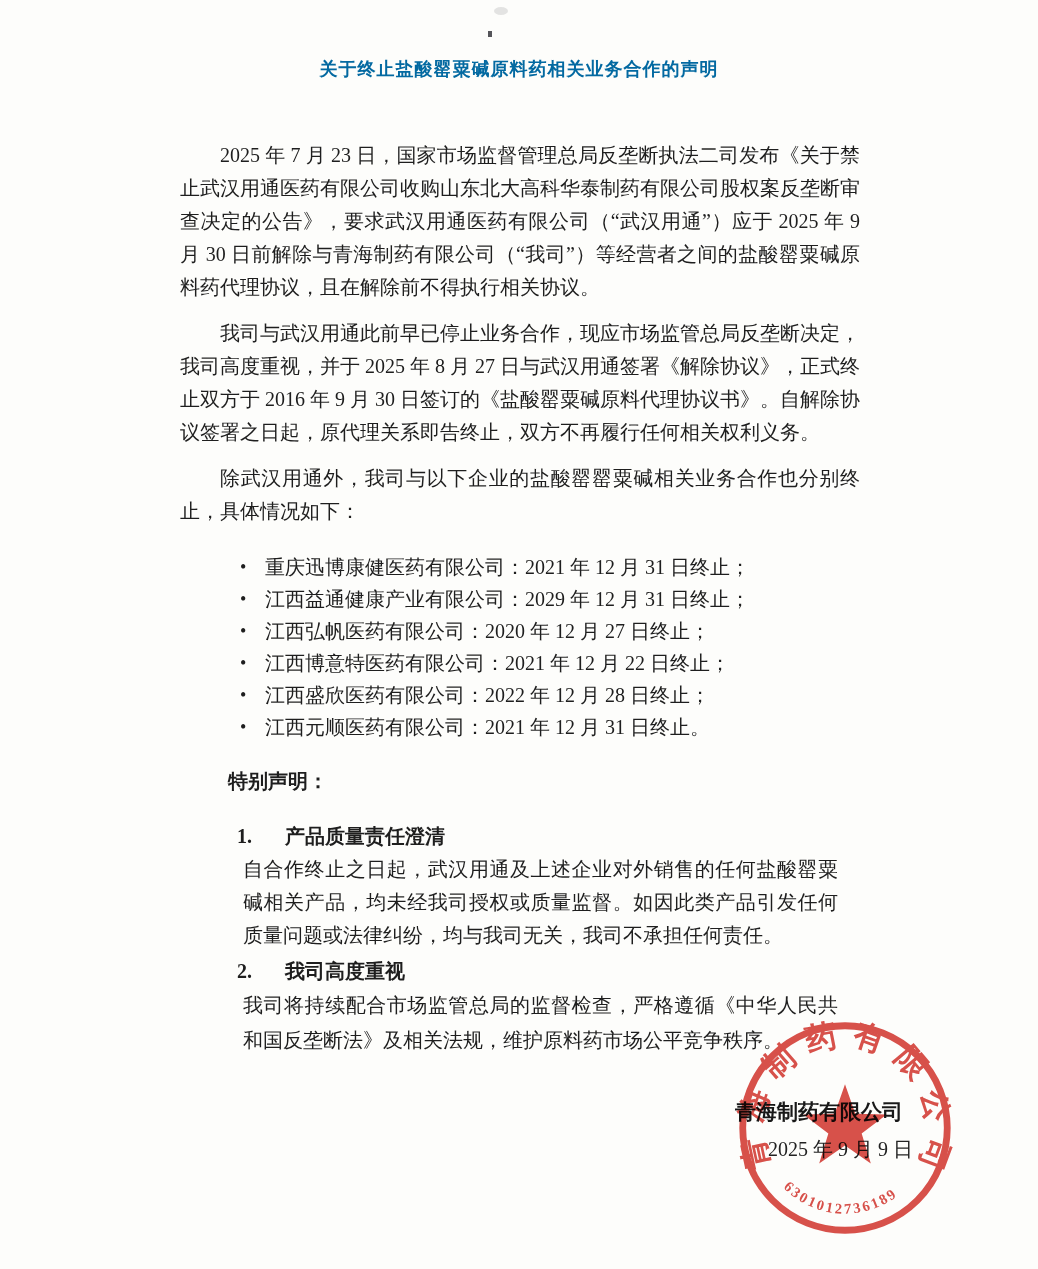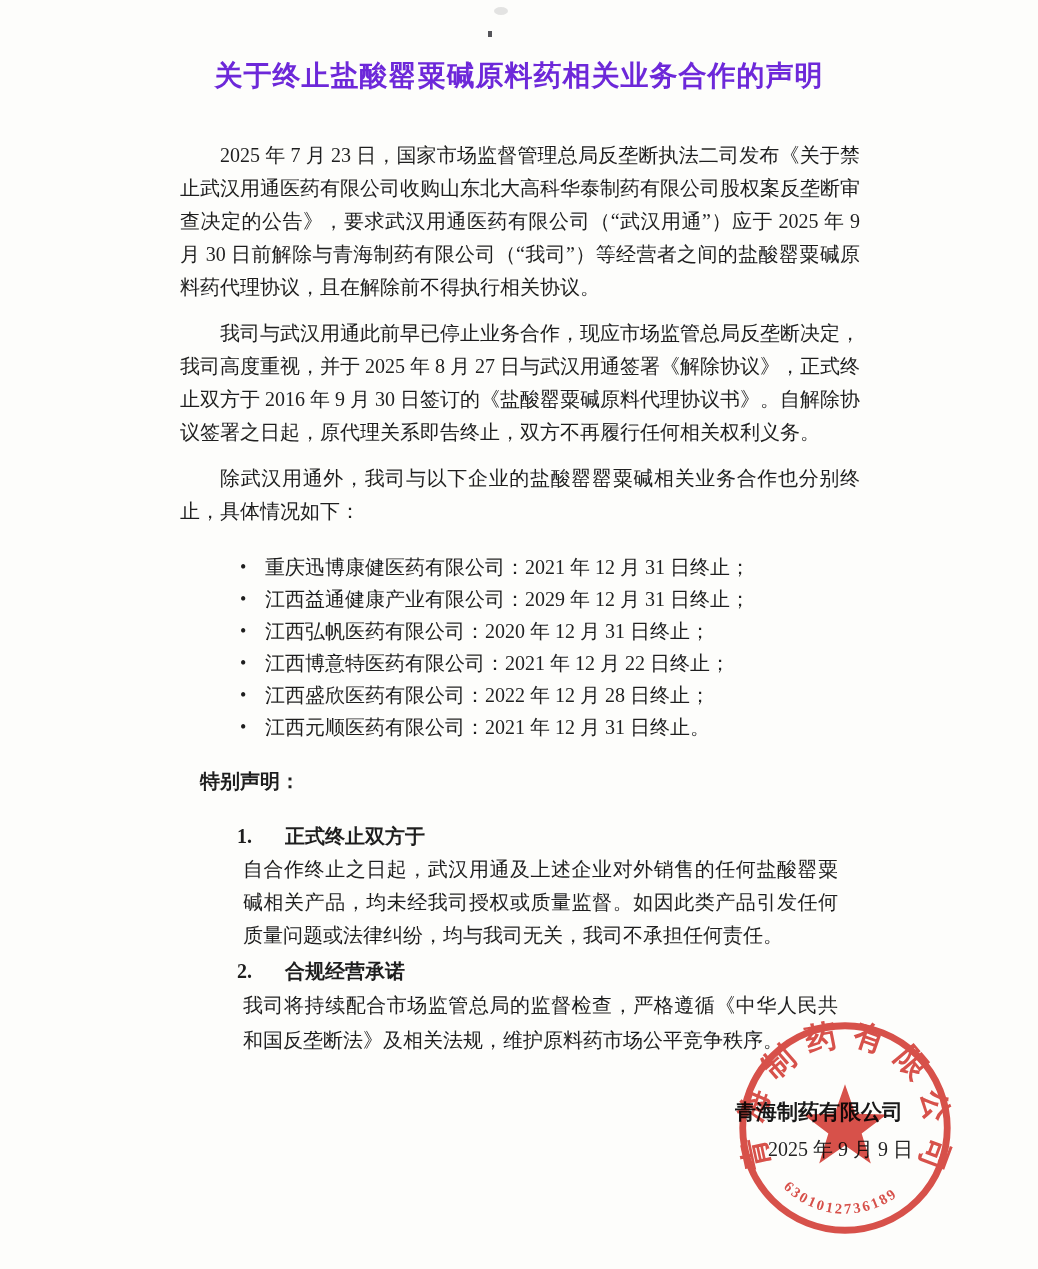--- a/index.html
+++ b/index.html
@@ -10,23 +10,23 @@
     color: #1e1e1e;
     position: relative;
     overflow: hidden;
   }
   .page { position: absolute; inset: 0; }
 
   .doc-title {
     position: absolute;
     top: 57px; left: 0; width: 100%;
     text-align: center;
-    font-size: 28px; font-weight: bold;
+    font-size: 18px; font-weight: bold;
     letter-spacing: 1px;
-    color: #6d28d9;
+    color: #0369a1;
   }
 
   .content {
     position: absolute;
     left: 180px; top: 139px; width: 680px;
     font-size: 20px; line-height: 33px;
     text-align: justify;
   }
   .para { text-indent: 2em; margin: 0 0 13px 0; }
   .para:nth-of-type(3) { margin-bottom: 4px; }
@@ -38,21 +38,21 @@
     line-height: 32px;
   }
   .bullet-dot {
     width: 25px; flex: 0 0 25px;
     font-size: 18px;
     color: #1e1e1e;
   }
 
   .special-heading {
     margin-top: 22px;
-    margin-left: 20px;
+    margin-left: 48px;
     font-weight: bold;
     font-size: 20px;
   }
 
   .numbered-item { margin-top: 22px; }
   .numbered-head { display: flex; line-height: 33px; }
   .numbered-no {
     margin-left: 57px; width: 48px; flex: 0 0 48px;
     font-weight: bold;
   }
@@ -126,50 +126,50 @@
       <div class="bullet-row">
         <span class="bullet-dot">•</span>
         <span>重庆迅博康健医药有限公司：2021 年 12 月 31 日终止；</span>
       </div>
       <div class="bullet-row">
         <span class="bullet-dot">•</span>
         <span>江西益通健康产业有限公司：2029 年 12 月 31 日终止；</span>
       </div>
       <div class="bullet-row">
         <span class="bullet-dot">•</span>
-        <span>江西弘帆医药有限公司：2020 年 12 月 31 日终止；</span>
+        <span>江西弘帆医药有限公司：2020 年 12 月 27 日终止；</span>
       </div>
       <div class="bullet-row">
         <span class="bullet-dot">•</span>
         <span>江西博意特医药有限公司：2021 年 12 月 22 日终止；</span>
       </div>
       <div class="bullet-row">
         <span class="bullet-dot">•</span>
         <span>江西盛欣医药有限公司：2022 年 12 月 28 日终止；</span>
       </div>
       <div class="bullet-row">
         <span class="bullet-dot">•</span>
         <span>江西元顺医药有限公司：2021 年 12 月 31 日终止。</span>
       </div>
     </div>
 
     <div class="special-heading">特别声明：</div>
 
     <div class="numbered-item">
       <div class="numbered-head">
         <span class="numbered-no">1.</span>
-        <span class="numbered-title">正式终止双方于</span>
+        <span class="numbered-title">产品质量责任澄清</span>
       </div>
       <div class="numbered-body">自合作终止之日起，武汉用通及上述企业对外销售的任何盐酸罂粟碱相关产品，均未经我司授权或质量监督。如因此类产品引发任何质量问题或法律纠纷，均与我司无关，我司不承担任何责任。</div>
     </div>
 
     <div class="numbered-item second">
       <div class="numbered-head">
         <span class="numbered-no">2.</span>
-        <span class="numbered-title">合规经营承诺</span>
+        <span class="numbered-title">我司高度重视</span>
       </div>
       <div class="numbered-body">我司将持续配合市场监管总局的监督检查，严格遵循《中华人民共和国反垄断法》及相关法规，维护原料药市场公平竞争秩序。</div>
     </div>
 
   </div>
 
   <div class="signature-company">青海制药有限公司</div>
   <div class="signature-date">2025 年 9 月 9 日</div>
 
   <svg class="seal" viewBox="0 0 230 230" xmlns="http://www.w3.org/2000/svg">

